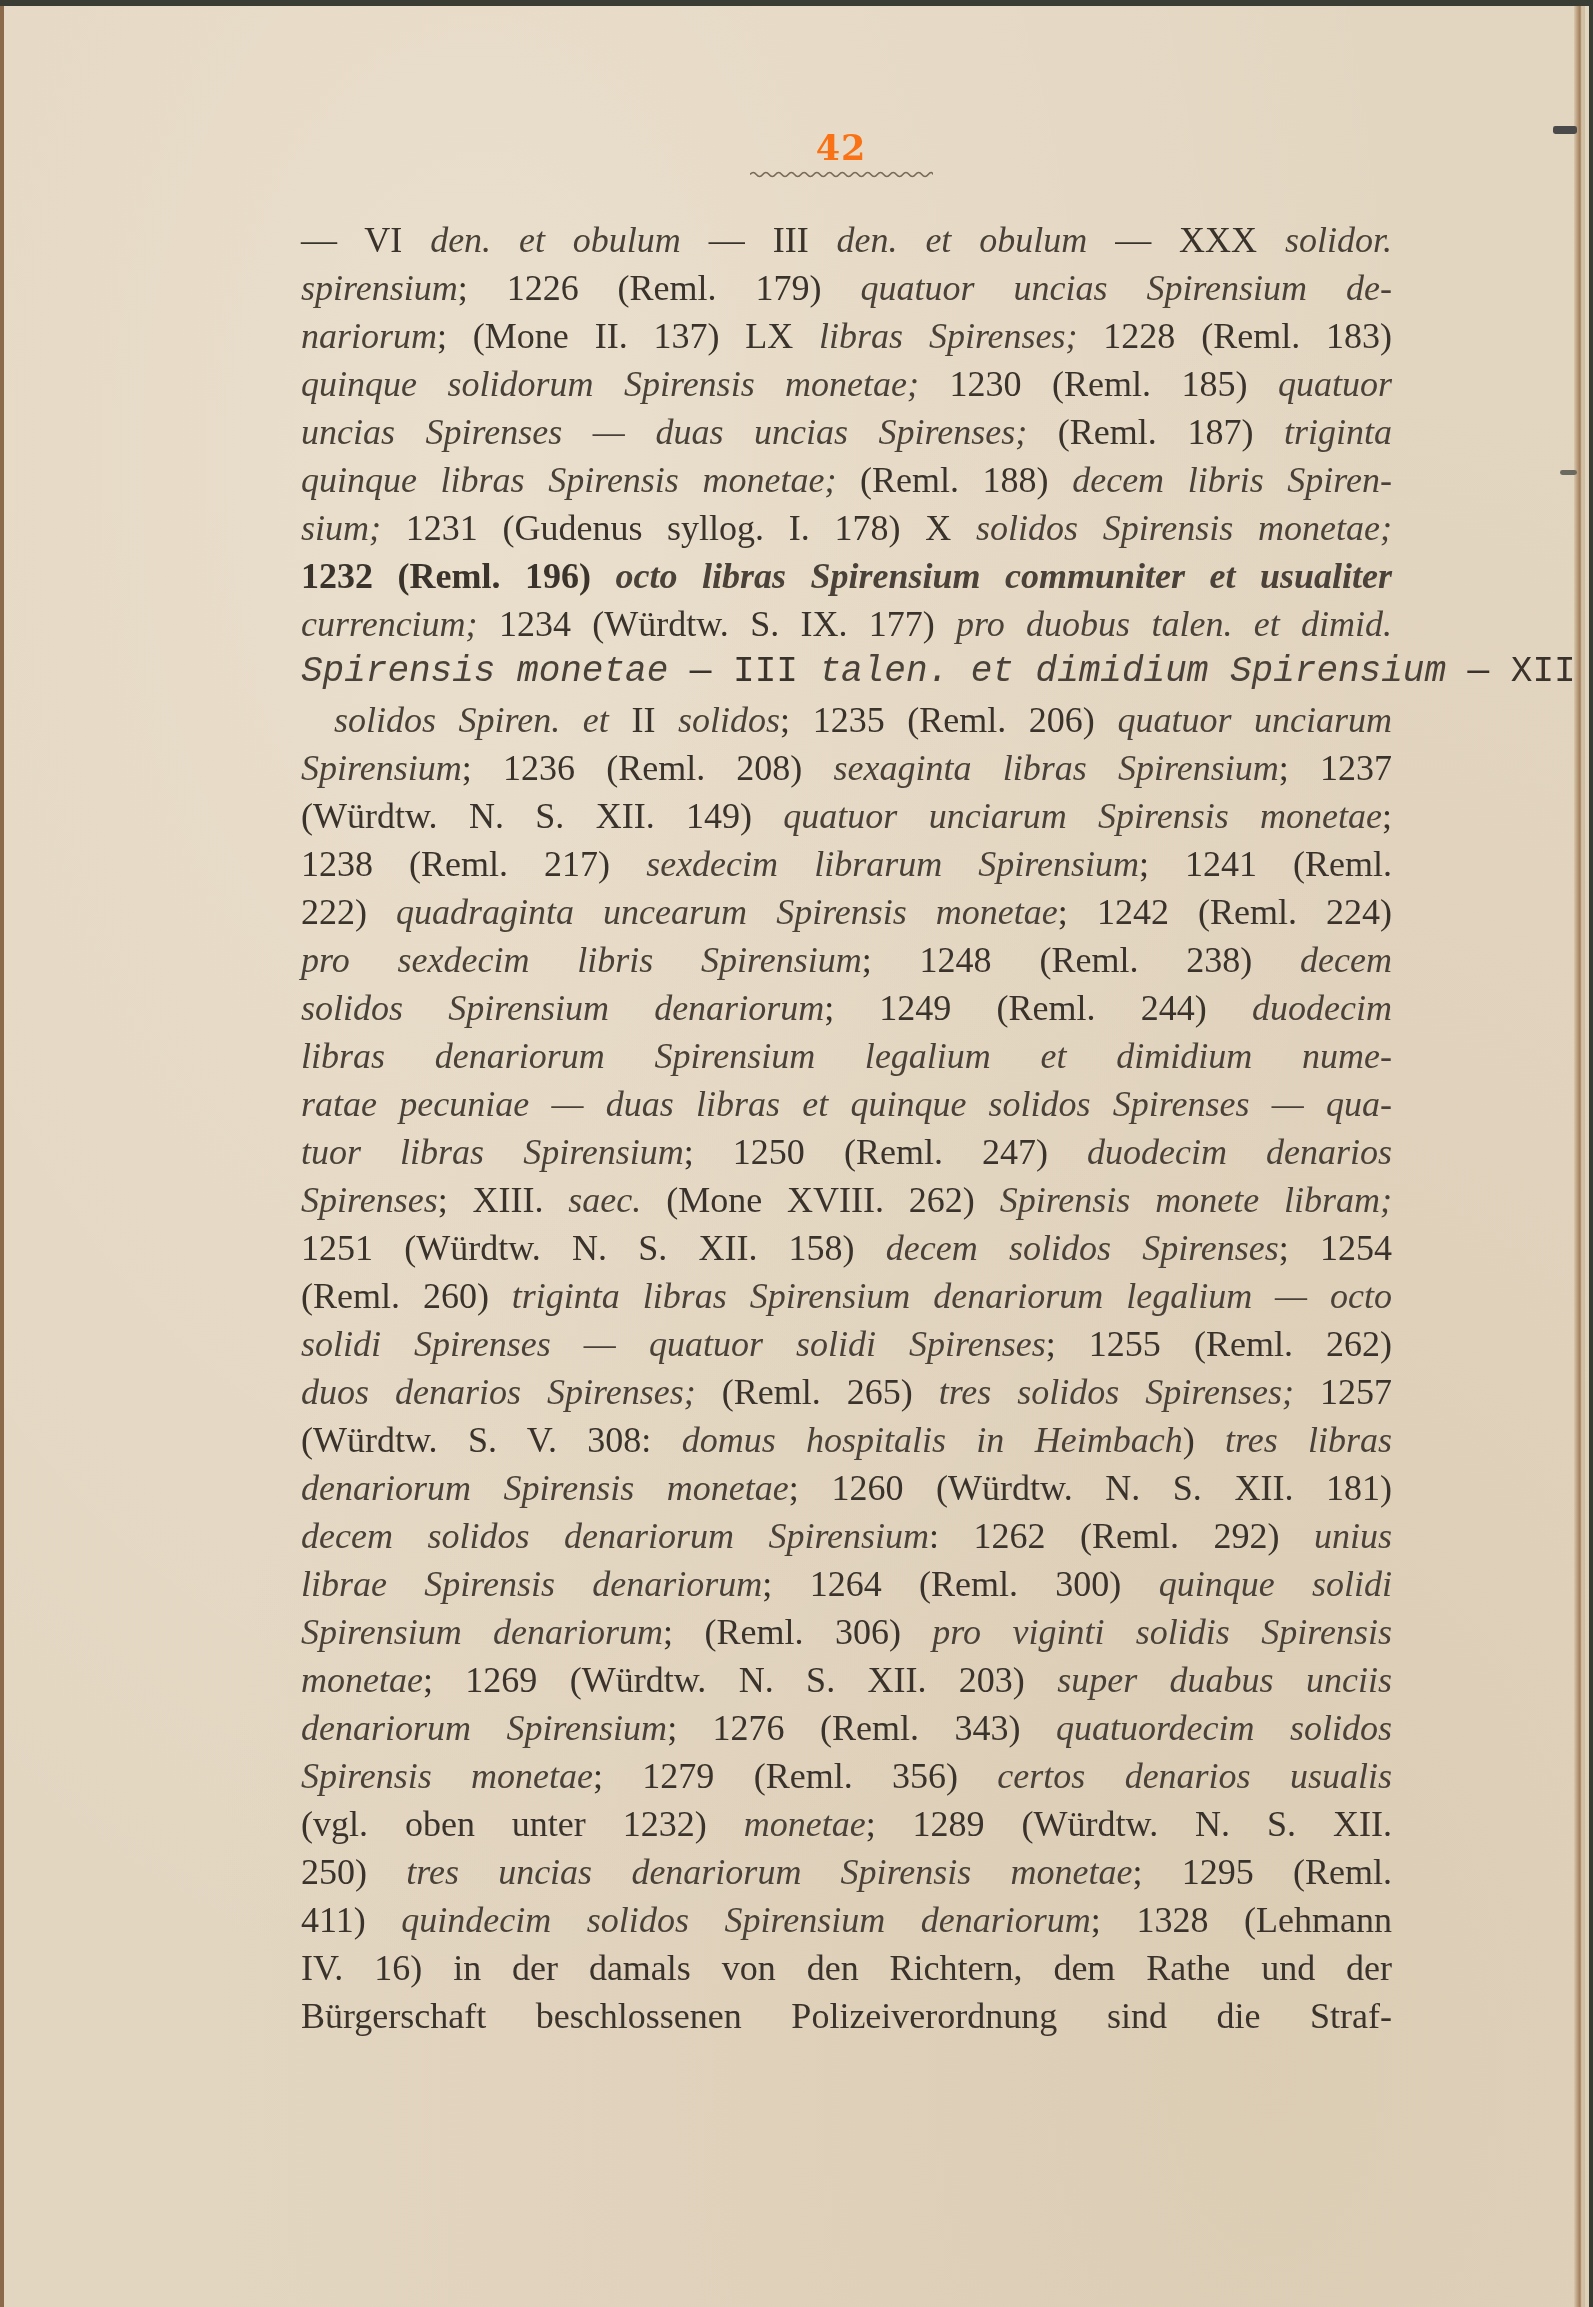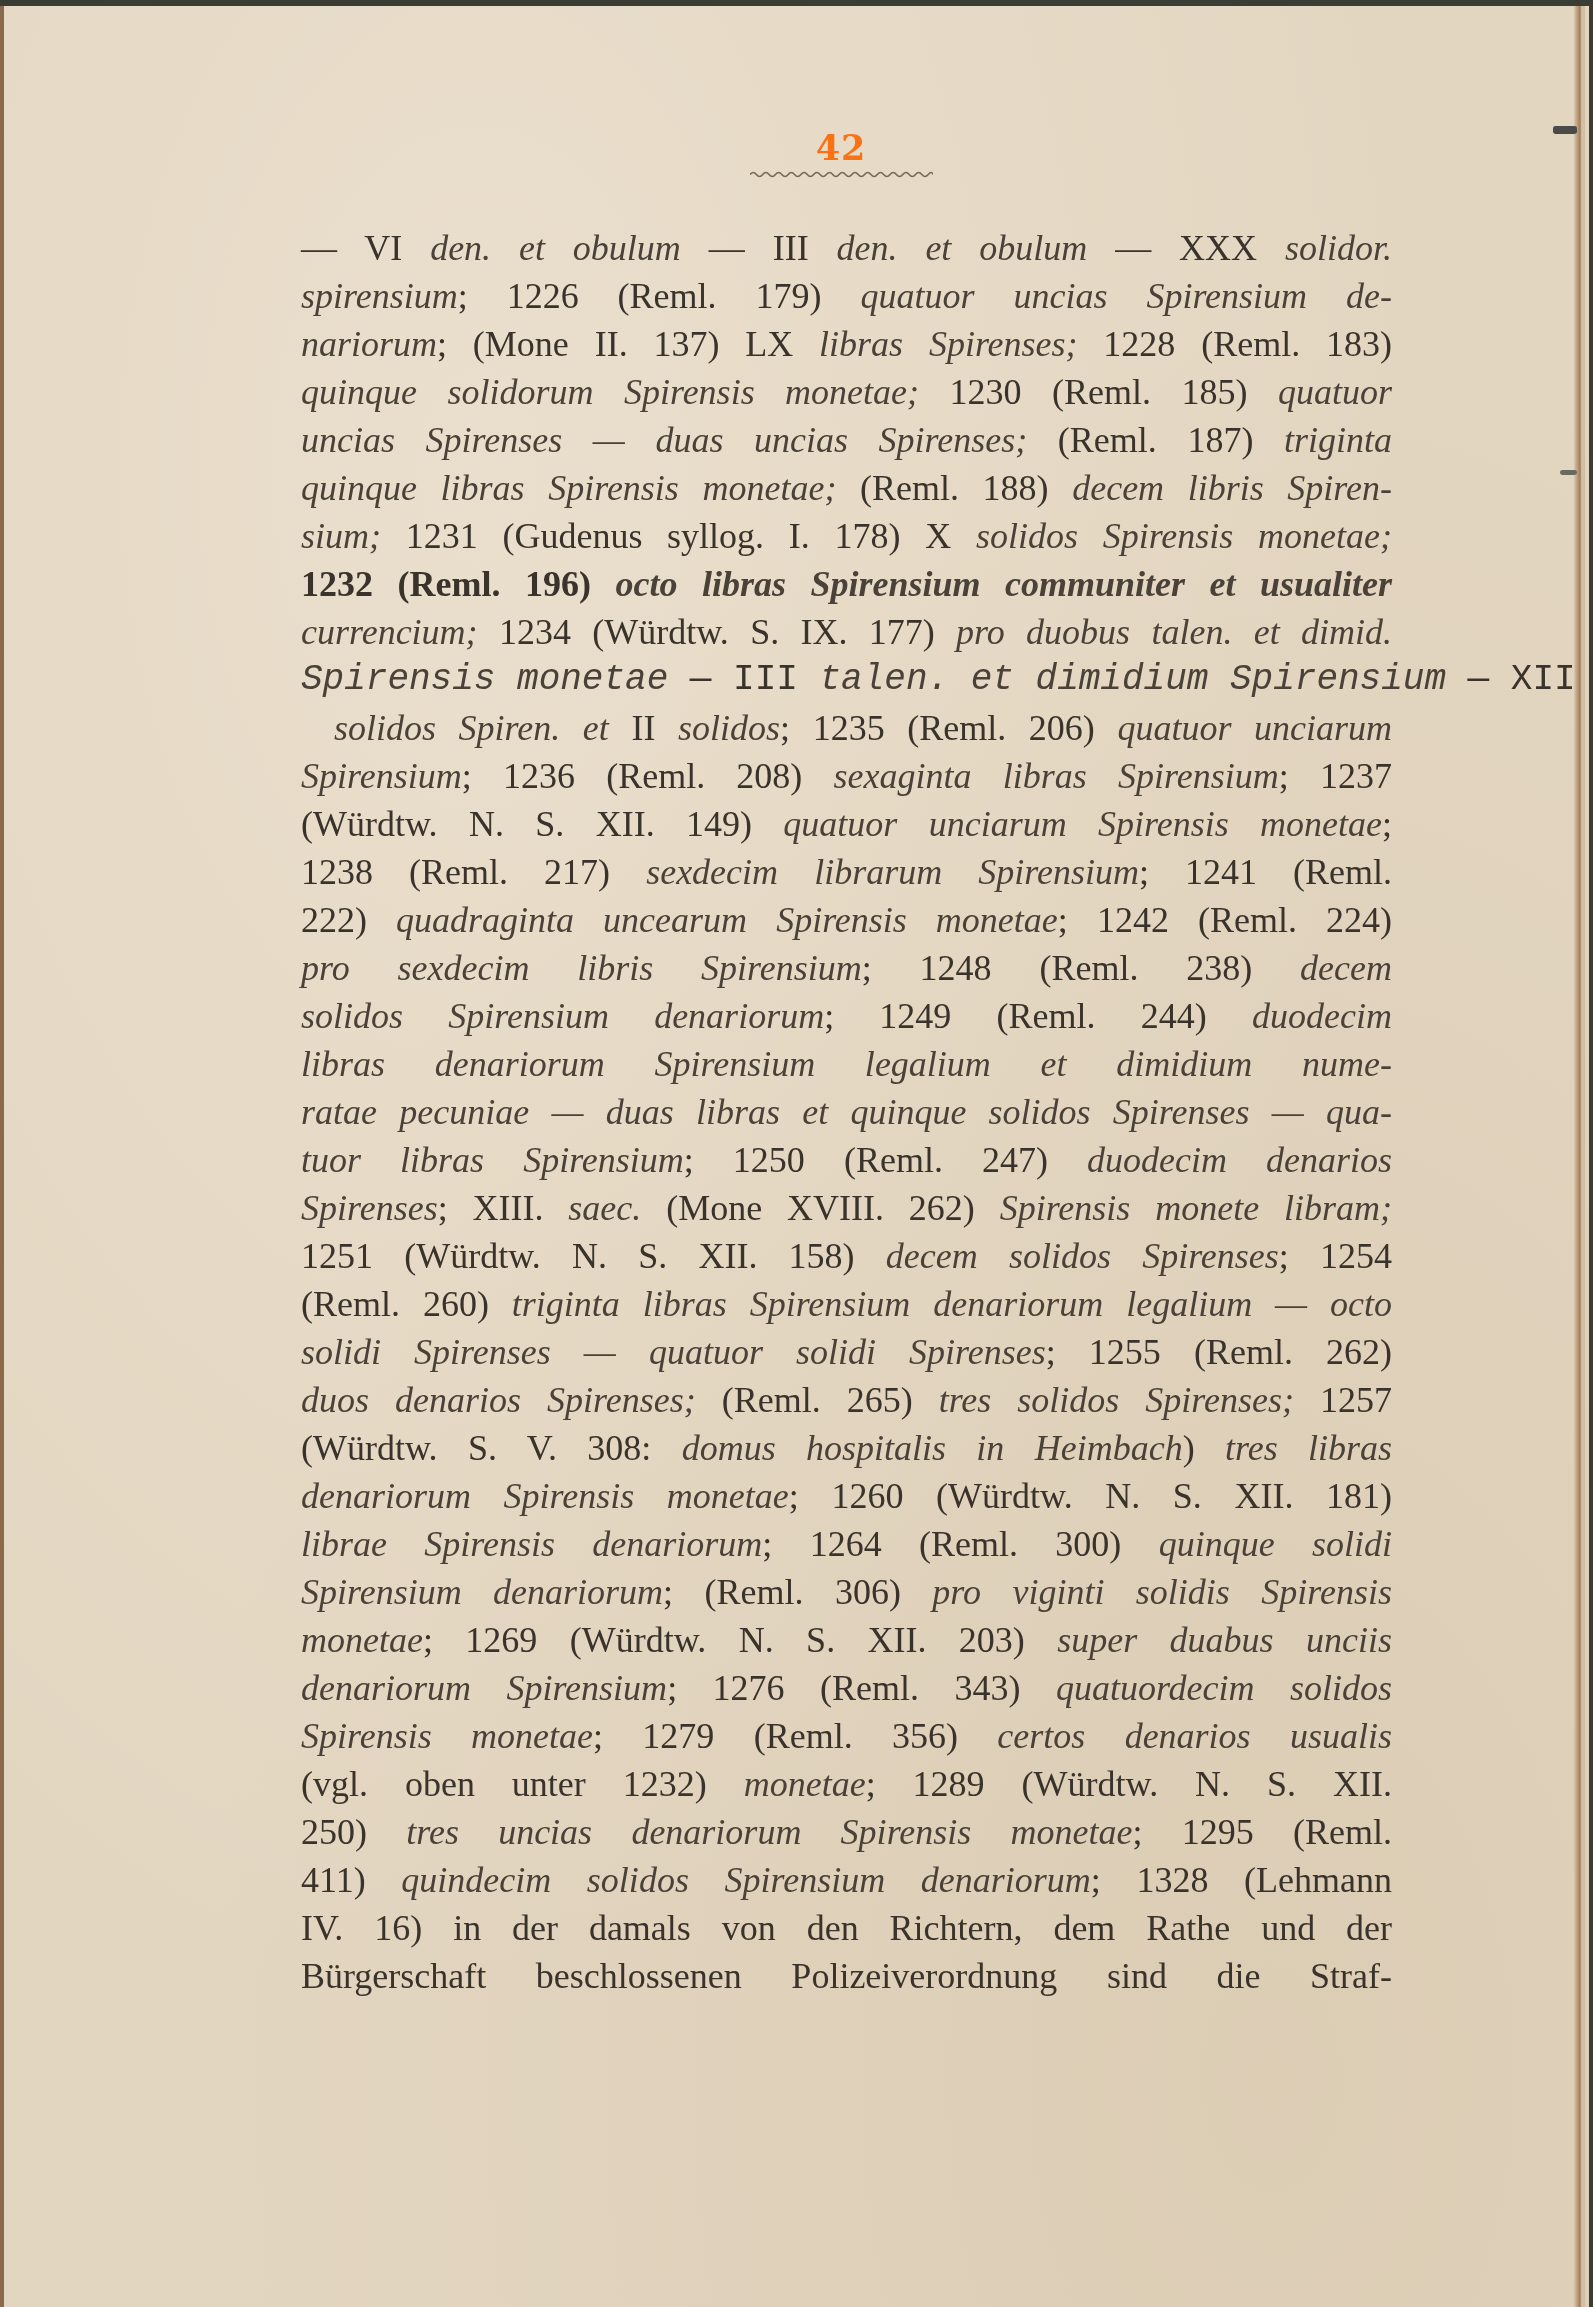--- a/index.html
+++ b/index.html
@@ -21,21 +21,21 @@
   }
   .page-number {
     position: absolute; left: 797px; top: 127px; width: 88px; text-align: center;
     font-family: "DejaVu Serif", serif; font-size: 35px; font-weight: bold;
     color: #f97316; letter-spacing: 0.8px;
   }
   .ornament {
     position: absolute; left: 750px; top: 169px; width: 183px; height: 11px;
   }
   .text-block {
-    position: absolute; left: 301px; top: 224px; width: 1091px;
+    position: absolute; left: 301px; top: 216px; width: 1091px;
     font-family: "Liberation Serif", serif; font-size: 36px;
     color: #3a332b;
   }
   .line {
     height: 48px; line-height: 48px; white-space: nowrap;
     text-align: justify; text-align-last: justify;
   }
   .line.last { text-align-last: justify; }
   .it { font-style: italic; color: #4a4238; }
   .rm { font-style: normal; }
@@ -78,20 +78,21 @@
     <div class="line" style="white-space: nowrap; text-align: left; word-spacing: 0px;"><span class="it">libras denariorum Spirensium legalium et dimidium nume-</span></div>
     <div class="line" style="white-space: nowrap; text-align: left; word-spacing: 0px;"><span class="it">ratae pecuniae — duas libras et quinque solidos Spirenses — qua-</span></div>
     <div class="line" style="white-space: nowrap; text-align: left; word-spacing: 0px;"><span class="it">tuor libras Spirensium</span><span class="rm">; 1250 (Reml. 247) </span><span class="it">duodecim denarios</span></div>
     <div class="line" style="white-space: nowrap; text-align: left; word-spacing: 0px;"><span class="it">Spirenses</span><span class="rm">; XIII. </span><span class="it">saec.</span><span class="rm"> (Mone XVIII. 262) </span><span class="it">Spirensis monete libram;</span></div>
     <div class="line" style="white-space: nowrap; text-align: left; word-spacing: 0px;"><span class="rm">1251 (Würdtw. N. S. XII. 158) </span><span class="it">decem solidos Spirenses</span><span class="rm">; 1254</span></div>
     <div class="line" style="white-space: nowrap; text-align: left; word-spacing: 0px;"><span class="rm">(Reml. 260) </span><span class="it">triginta libras Spirensium denariorum legalium — octo</span></div>
     <div class="line" style="white-space: nowrap; text-align: left; word-spacing: 0px;"><span class="it">solidi Spirenses — quatuor solidi Spirenses</span><span class="rm">; 1255 (Reml. 262)</span></div>
     <div class="line" style="white-space: nowrap; text-align: left; word-spacing: 0px;"><span class="it">duos denarios Spirenses;</span><span class="rm"> (Reml. 265) </span><span class="it">tres solidos Spirenses;</span><span class="rm"> 1257</span></div>
     <div class="line" style="white-space: nowrap; text-align: left; word-spacing: 0px;"><span class="rm">(Würdtw. S. V. 308: </span><span class="it">domus hospitalis in Heimbach</span><span class="rm">) </span><span class="it">tres libras</span></div>
     <div class="line" style="white-space: nowrap; text-align: left; word-spacing: 0px;"><span class="it">denariorum Spirensis monetae</span><span class="rm">; 1260 (Würdtw. N. S. XII. 181)</span></div>
+    <div class="line" style="white-space: nowrap; text-align: left; word-spacing: 0px;"><span class="it">decem solidos denariorum Spirensium</span><span class="rm">: 1262 (Reml. 292) </span><span class="it">unius</span></div>
     <div class="line" style="white-space: nowrap; text-align: left; word-spacing: 0px;"><span class="it">librae Spirensis denariorum</span><span class="rm">; 1264 (Reml. 300) </span><span class="it">quinque solidi</span></div>
     <div class="line" style="white-space: nowrap; text-align: left; word-spacing: 0px;"><span class="it">Spirensium denariorum</span><span class="rm">; (Reml. 306) </span><span class="it">pro viginti solidis Spirensis</span></div>
     <div class="line" style="white-space: nowrap; text-align: left; word-spacing: 0px;"><span class="it">monetae</span><span class="rm">; 1269 (Würdtw. N. S. XII. 203) </span><span class="it">super duabus unciis</span></div>
     <div class="line" style="white-space: nowrap; text-align: left; word-spacing: 0px;"><span class="it">denariorum Spirensium</span><span class="rm">; 1276 (Reml. 343) </span><span class="it">quatuordecim solidos</span></div>
     <div class="line" style="white-space: nowrap; text-align: left; word-spacing: 0px;"><span class="it">Spirensis monetae</span><span class="rm">; 1279 (Reml. 356) </span><span class="it">certos denarios usualis</span></div>
     <div class="line" style="white-space: nowrap; text-align: left; word-spacing: 0px;"><span class="rm">(vgl. oben unter 1232) </span><span class="it">monetae</span><span class="rm">; 1289 (Würdtw. N. S. XII.</span></div>
     <div class="line" style="white-space: nowrap; text-align: left; word-spacing: 0px;"><span class="rm">250) </span><span class="it">tres uncias denariorum Spirensis monetae</span><span class="rm">; 1295 (Reml.</span></div>
     <div class="line" style="white-space: nowrap; text-align: left; word-spacing: 0px;"><span class="rm">411) </span><span class="it">quindecim solidos Spirensium denariorum</span><span class="rm">; 1328 (Lehmann</span></div>
     <div class="line" style="white-space: nowrap; text-align: left; word-spacing: 0px;"><span class="rm">IV. 16) in der damals von den Richtern, dem Rathe und der</span></div>
     <div class="line last" style="white-space: nowrap; text-align: left; word-spacing: 0px;"><span class="rm">Bürgerschaft beschlossenen Polizeiverordnung sind die Straf-</span></div>

